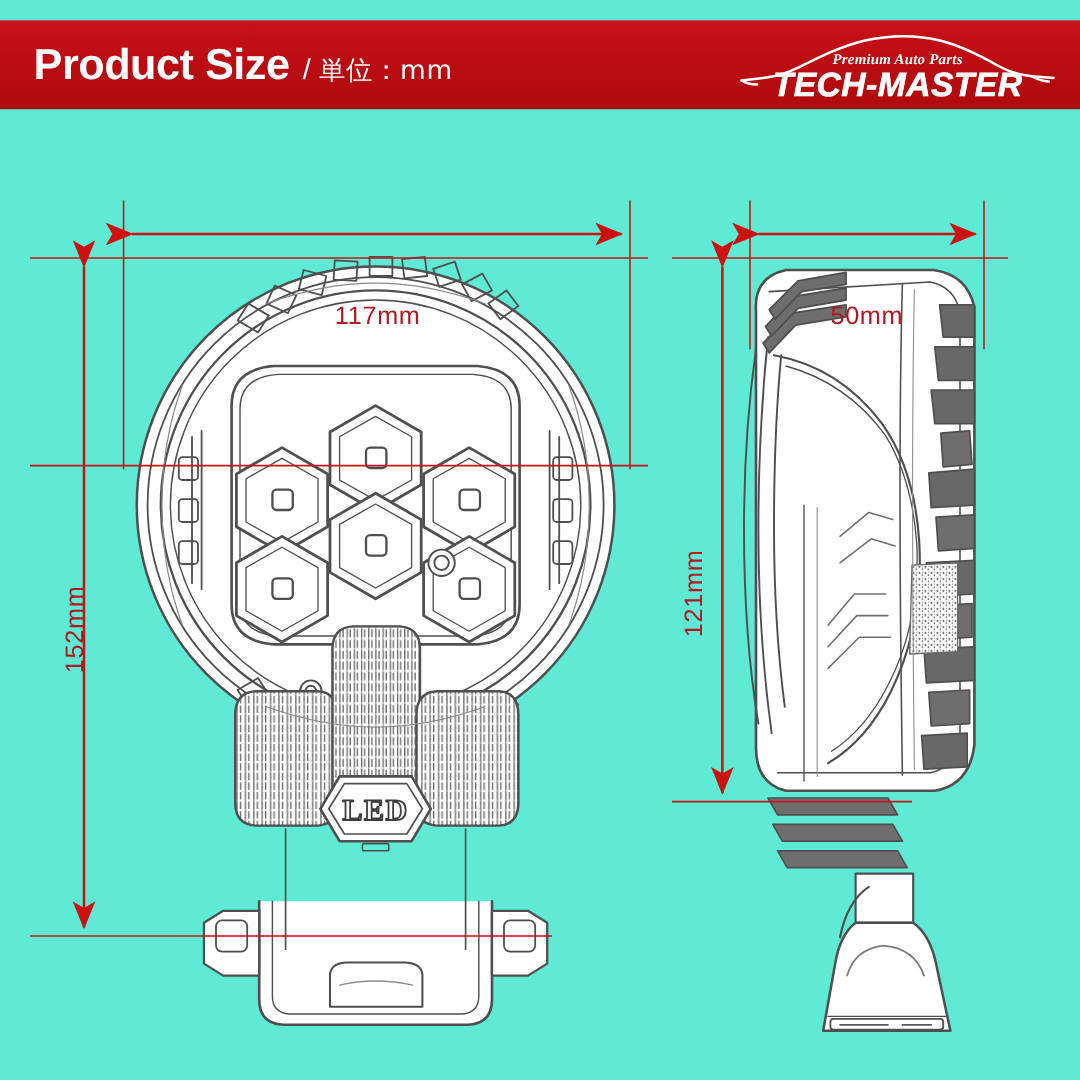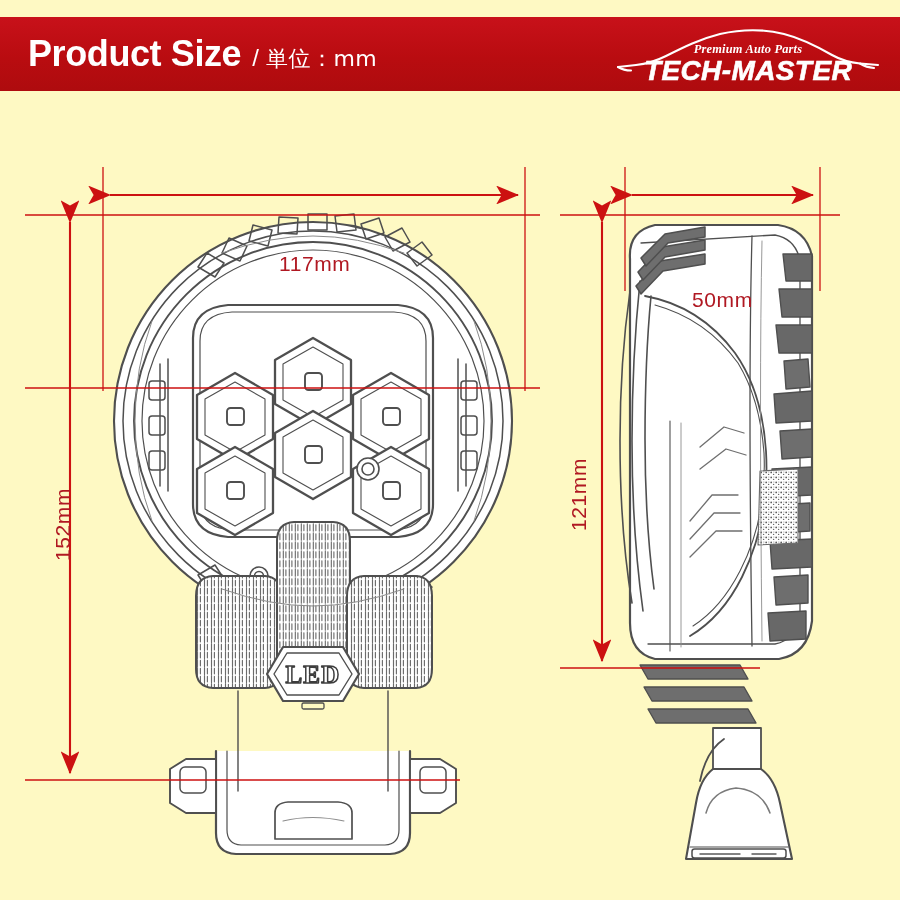--- a/index.html
+++ b/index.html
@@ -8,21 +8,21 @@
     padding: 0;
     background: #ffffff;
   }
   body {
     font-family: "Liberation Sans", "DejaVu Sans", sans-serif;
   }
   #page {
     position: relative;
     width: 900px;
     height: 900px;
-    background: #fef9c3;
+    background: #5eead4;
     overflow: hidden;
   }
 
   
   #header-bar {
     position: absolute;
     left: 0;
     top: 17px;
     width: 900px;
     height: 74px;
@@ -85,21 +85,21 @@
   .dim-label {
     position: absolute;
     color: #b01822;
     font-family: "Liberation Sans", sans-serif;
     font-size: 21px;
     letter-spacing: 0.6px;
     white-space: nowrap;
     line-height: 1;
   }
   #dim-label-width-front  { left: 279px; top: 162px; }
-  #dim-label-width-side   { left: 692px; top: 162px; margin-top: 36px; }
+  #dim-label-width-side   { left: 692px; top: 162px; }
   #dim-label-height-front {
     left: 52px; top: 470px;
     transform: rotate(-90deg);
     transform-origin: left top;
   }
   #dim-label-height-side {
     left: 568px; top: 440px;
     transform: rotate(-90deg);
     transform-origin: left top;
   }

